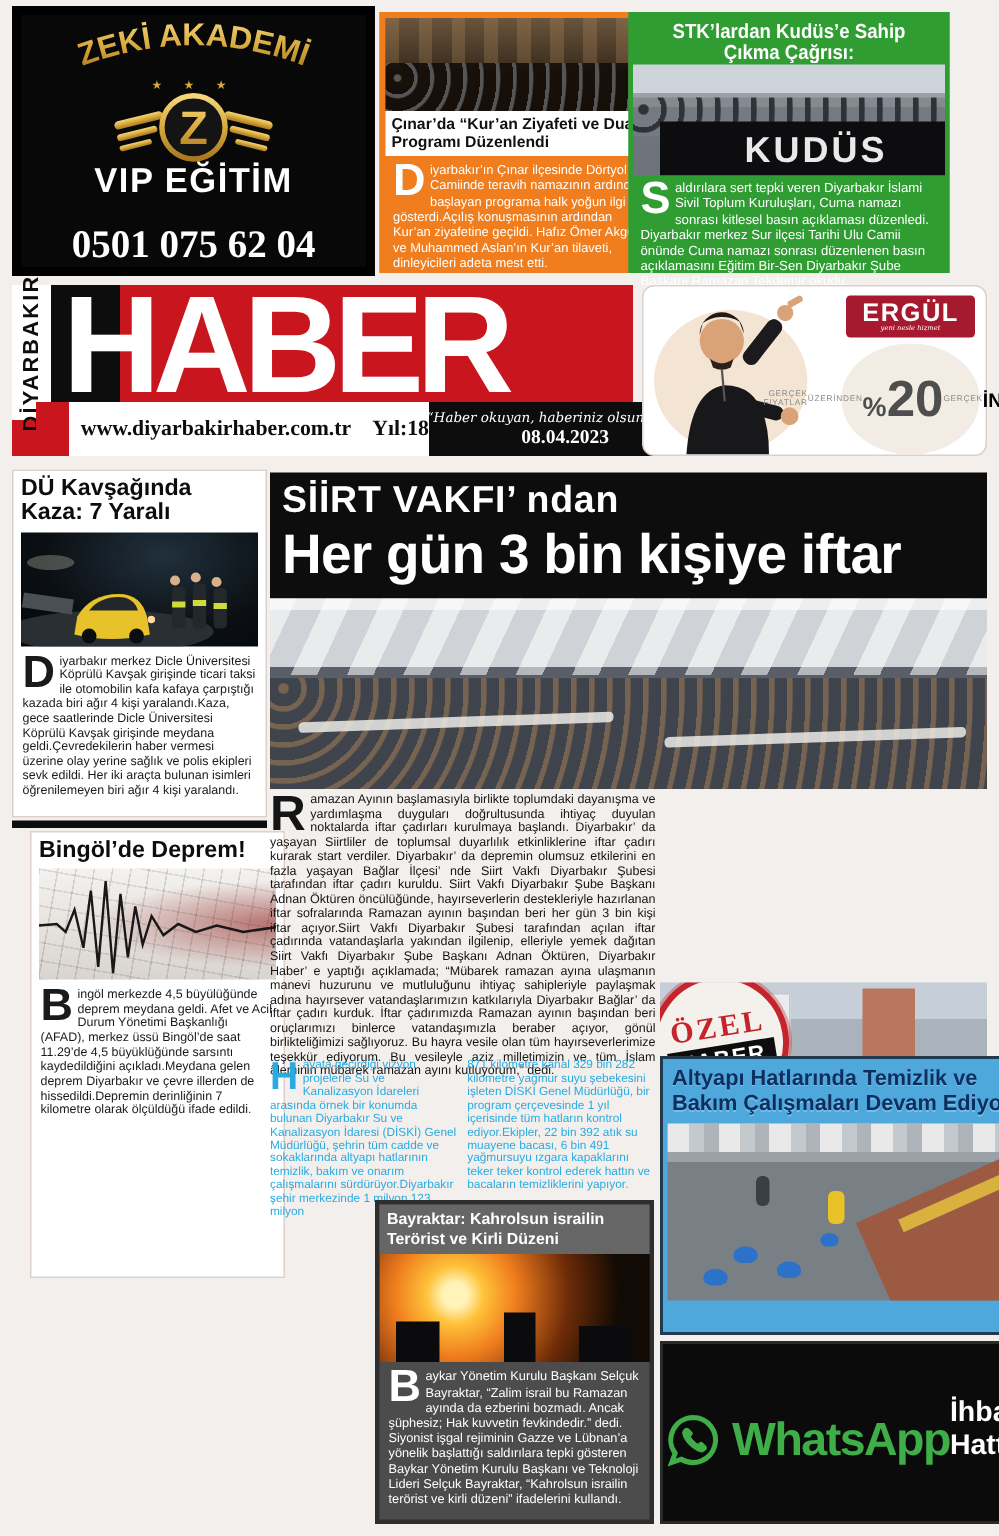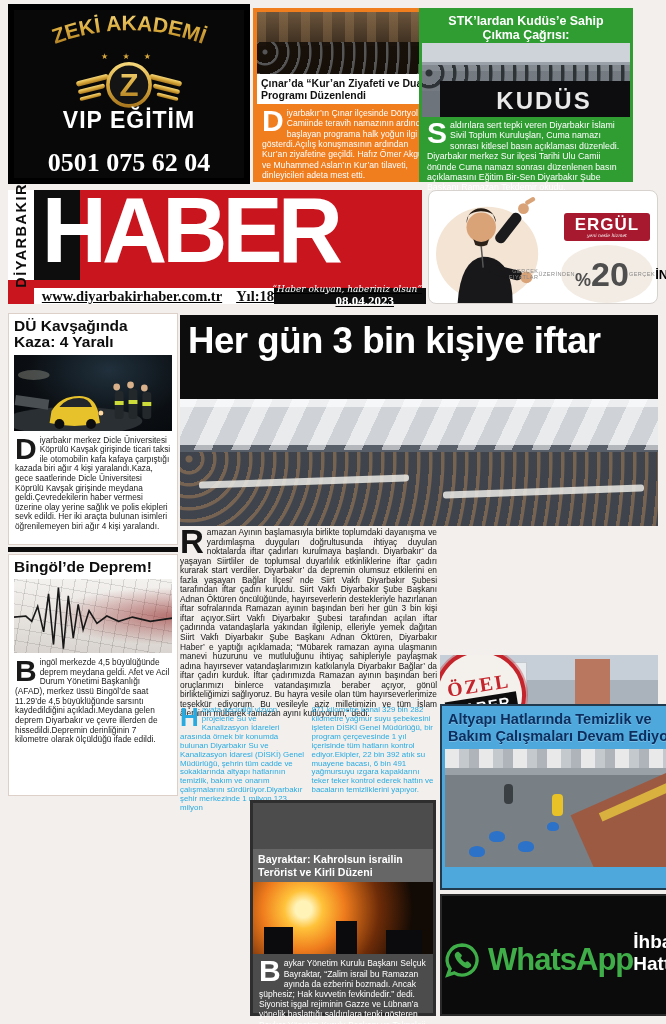--- a/index.html
+++ b/index.html
@@ -39,52 +39,52 @@
 
   
   #masthead{left:8px;top:190px;width:414px;height:114px;background:#c9151e;}
   #mast-strip{position:absolute;left:0;top:0;width:26px;height:90px;background:#fff;
       display:flex;align-items:center;justify-content:center;}
   #mast-strip span{writing-mode:vertical-rl;transform:rotate(180deg);font-weight:bold;font-size:14.5px;
       letter-spacing:1.5px;color:#0d0d0d;}
   #mast-black{position:absolute;left:26px;top:0;width:46px;height:90px;background:#0d0d0d;}
   #mast-title{position:absolute;left:30px;top:-12px;width:384px;height:104px;color:#fff;font-weight:bold;
       font-size:92px;letter-spacing:-5px;transform:scaleX(.98);}
-  #mast-band{position:absolute;left:4px;bottom:0;width:100%;height:16px;display:flex;text-decoration:underline;}
+  #mast-band{position:absolute;left:16px;bottom:0;width:100%;height:36px;display:flex;}
   #mast-band .b-red{width:30px;background:#c9151e;}
   #mast-band .b-white{flex:1;background:#fff;display:flex;align-items:center;font-family:"Liberation Serif",serif;
       font-weight:bold;color:#0d0d0d;font-size:14.5px;padding-left:8px;}
   #mast-band .b-white .yil{margin-left:14px;}
   #mast-band .b-black{width:152px;background:#0d0d0d;color:#fff;display:flex;flex-direction:column;
       align-items:flex-end;justify-content:center;padding-right:4px;box-sizing:border-box;}
   #mast-band .slogan{font-family:"DejaVu Serif",serif;font-style:italic;font-size:9px;line-height:1;white-space:nowrap;}
   #mast-band .date{font-family:"Liberation Serif",serif;font-weight:bold;font-size:13px;line-height:1;margin-right:28px;}
 
   #promo-card{left:428px;top:190px;width:230px;height:114px;background:#fff;border:1px solid #d7d2cd;
       border-radius:8px;box-sizing:border-box;display:flex;}
   #promo-man{width:128px;height:100%;}
-  #promo-ergul{flex:1;display:flex;flex-direction:column;align-items:center;padding-top:22px;}
+  #promo-ergul{flex:1;display:flex;flex-direction:column;align-items:center;padding-top:6px;}
   #ergul-logo{background:#a6192e;color:#fff;border-radius:3px;width:86px;text-align:center;padding:3px 0 2px 0;}
   #ergul-logo .brand{font-weight:bold;font-size:17px;letter-spacing:1px;line-height:1;}
   #ergul-logo .tag{font-family:"DejaVu Serif",serif;font-style:italic;font-size:4.5px;line-height:1.4;}
   #ergul-offer{background:#f3ece4;border-radius:50%;width:92px;height:74px;margin-top:4px;text-align:right;
       color:#8a8a8a;display:flex;flex-direction:row;align-items:center;justify-content:center;}
   #ergul-offer .small{font-size:5.5px;letter-spacing:.5px;line-height:1.2;}
   #ergul-offer .pct{color:#4e4e4e;font-weight:bold;font-size:34px;line-height:.9;}
   #ergul-offer .pct .sign{font-size:18px;}
   #ergul-offer .indirim{color:#000000;font-weight:bold;font-size:13px;line-height:1;}
 
   
   .lbox{background:#fff;border:1px solid #ddd0c8;box-sizing:border-box;}
   #story-kaza{left:8px;top:313px;width:170px;height:232px;}
   .lhead{font-size:15.5px;font-weight:bold;color:#0d0d0d;line-height:1.05;padding:4px 5px 2px 5px;}
   .photo-night{margin:2px 5px;height:76px;background:radial-gradient(ellipse at 60% 20%,#20303c 0%,#0b0f13 60%,#05070a 100%);}
   #kaza-body,#deprem-body{font-size:8.3px;line-height:1.16;color:#1a1a1a;padding:3px 6px 0 6px;}
   #divider{left:8px;top:547px;width:170px;height:5px;background:#0d0d0d;}
-  #story-deprem{left:8px;top:554px;width:170px;height:242px;}
+  #story-deprem{left:20px;top:554px;width:170px;height:298px;}
   .photo-seismo{margin:2px 5px;height:74px;background:
       radial-gradient(ellipse at 100% 50%,rgba(140,20,20,.55) 0%,rgba(140,20,20,0) 55%),
       repeating-linear-gradient(100deg,rgba(0,0,0,.12) 0 1px,rgba(0,0,0,0) 1px 12px),
       repeating-linear-gradient(10deg,rgba(0,0,0,.10) 0 1px,rgba(0,0,0,0) 1px 12px),
       linear-gradient(180deg,#f4f2ef,#d9d4cf);}
   
   #iftar-head{left:180px;top:315px;width:478px;height:84px;background:#0d0d0d;color:#fff;padding:4px 0 0 8px;
       box-sizing:border-box;}
   #iftar-kicker{font-size:25px;font-weight:bold;letter-spacing:.5px;}
   #iftar-headline{font-size:37px;font-weight:bold;letter-spacing:-.5px;margin-top:1px;transform:scaleX(.99);transform-origin:left;}
@@ -134,21 +134,21 @@
   .photo-street .tactile{position:absolute;right:-6%;top:36%;width:44%;height:9px;background:#d9b13f;
       transform:rotate(-24deg);}
   .photo-street .worker1,.photo-street .worker2{position:absolute;width:11px;height:22px;border-radius:4px;
       background:#e9c227;}
   .photo-street .worker1{left:44%;top:38%;}
   .photo-street .worker2{left:24%;top:30%;width:9px;height:20px;background:#3a3f44;}
   .photo-street .bag{position:absolute;width:16px;height:11px;border-radius:50% 50% 40% 40%;background:#2b72c8;}
 
   #story-baykar{left:250px;top:800px;width:186px;height:216px;background:#4c4c4c;border:3px solid #2e2e2e;
       box-sizing:border-box;color:#fff;}
-  #baykar-head{background:#666;font-weight:bold;font-size:10.6px;line-height:1.2;padding:4px 5px;margin-top:46px;}
+  #baykar-head{background:#666;font-weight:bold;font-size:10.6px;line-height:1.2;padding:4px 5px;}
   .photo-fire{height:72px;background:
       radial-gradient(circle at 28% 38%,#fff3b8 0 6%,#ffc23a 14%,#ef7c1d 30%,#6e2c08 55%,#120a04 80%),
       radial-gradient(circle at 70% 30%,#ffd977 0 5%,rgba(0,0,0,0) 30%),#0a0705;}
   .photo-fire .b1,.photo-fire .b2,.photo-fire .b3{position:absolute;bottom:0;background:#0b0b0d;}
   .photo-fire .b1{left:6%;width:16%;height:38%;}
   .photo-fire .b2{left:46%;width:12%;height:46%;}
   .photo-fire .b3{left:74%;width:20%;height:34%;}
   #baykar-body{font-size:8.5px;line-height:1.2;padding:4px 6px;}
 
   #ad-whatsapp{left:440px;top:894px;width:256px;height:122px;background:#0b0b0b;border:2px solid #2a2a2a;
@@ -257,21 +257,21 @@
         <div class="small">GERÇEK FIYATLAR</div>
         <div class="small">ÜZERİNDEN</div>
         <div class="pct"><span class="sign">%</span><span>20</span></div>
         <div class="small">GERÇEK</div>
         <div class="indirim">İNDİRİM</div>
       </div>
     </div>
   </div>
 
   <div class="abs lbox" id="story-kaza">
-    <div class="lhead">DÜ Kavşağında Kaza: 4 Yaralı</div>
+    <div class="lhead">DÜ Kavşağında Kaza: 7 Yaralı</div>
     <div class="photo photo-night">
       <svg width="100%" height="100%" viewBox="0 0 160 76" preserveAspectRatio="none">
         <ellipse cx="60" cy="66" rx="70" ry="14" fill="#2a2f33"></ellipse>
         <rect x="2" y="40" width="34" height="10" fill="#4a4f53" transform="rotate(8 2 40)"></rect>
         <path d="M38 56 q9 -15 28 -15 q15 0 19 15 l2 12 q-26 6 -51 0z" fill="#e8c22a"></path>
         <path d="M46 52 q7 -9 20 -9 q10 0 13 9z" fill="#23272b"></path>
         <circle cx="46" cy="69" r="5" fill="#0c0d0e"></circle>
           <circle cx="78" cy="69" r="5" fill="#0c0d0e"></circle>
         <circle cx="88" cy="58" r="2.5" fill="#ffd9a0"></circle>
         <g fill="#23282b">
@@ -303,20 +303,21 @@
       <svg width="100%" height="100%" viewBox="0 0 160 70" preserveAspectRatio="none">
         <polyline points="0,36 12,35 18,40 24,26 30,50 35,14 40,62 45,8 50,66 55,16 60,56 65,24 70,48 76,30 84,42 94,35 106,40 120,36 138,40 160,37" fill="none" stroke="#181818" stroke-width="1.6"></polyline>
       </svg>
     </div>
     <div id="deprem-body">
       <span class="dropcap">B</span><span>ingöl merkezde 4,5 büyülüğünde deprem meydana geldi. Afet ve Acil Durum Yönetimi Başkanlığı (AFAD), merkez üssü Bingöl’de saat 11.29’de 4,5 büyüklüğünde sarsıntı kaydedildiğini açıkladı.Meydana gelen deprem Diyarbakır ve çevre illerden de hissedildi.Depremin derinliğinin 7 kilometre olarak ölçüldüğü ifade edildi.</span>
     </div>
   </div>
 
   <div class="abs" id="iftar-head">
+    <div id="iftar-kicker">SİİRT VAKFI’ ndan</div>
     <div id="iftar-headline">Her gün 3 bin kişiye iftar</div>
   </div>
 
   <div class="abs photo" id="photo-iftar">
     <div class="roof"></div>
     <div class="crowd"></div>
     <div class="table1"></div>
     <div class="table2"></div>
   </div>
 

